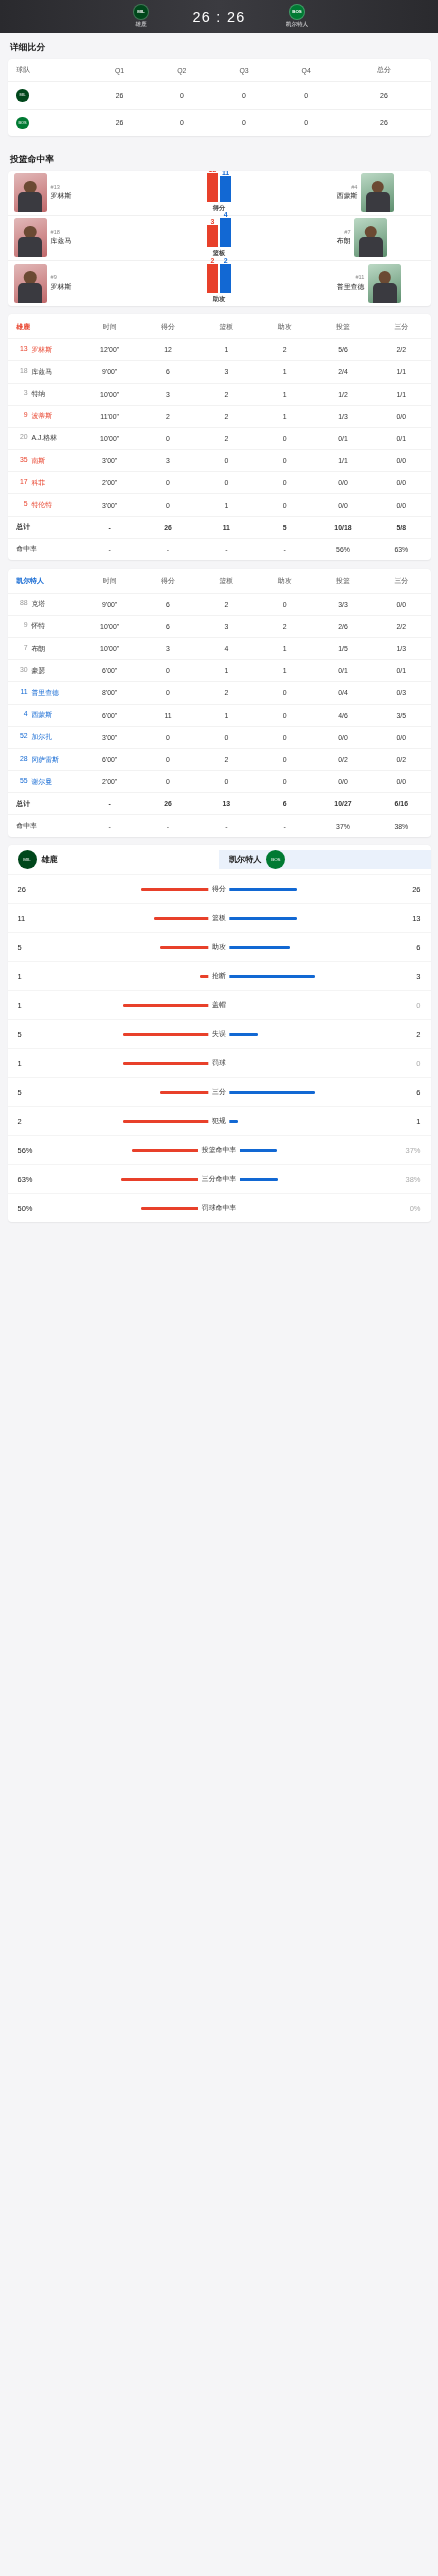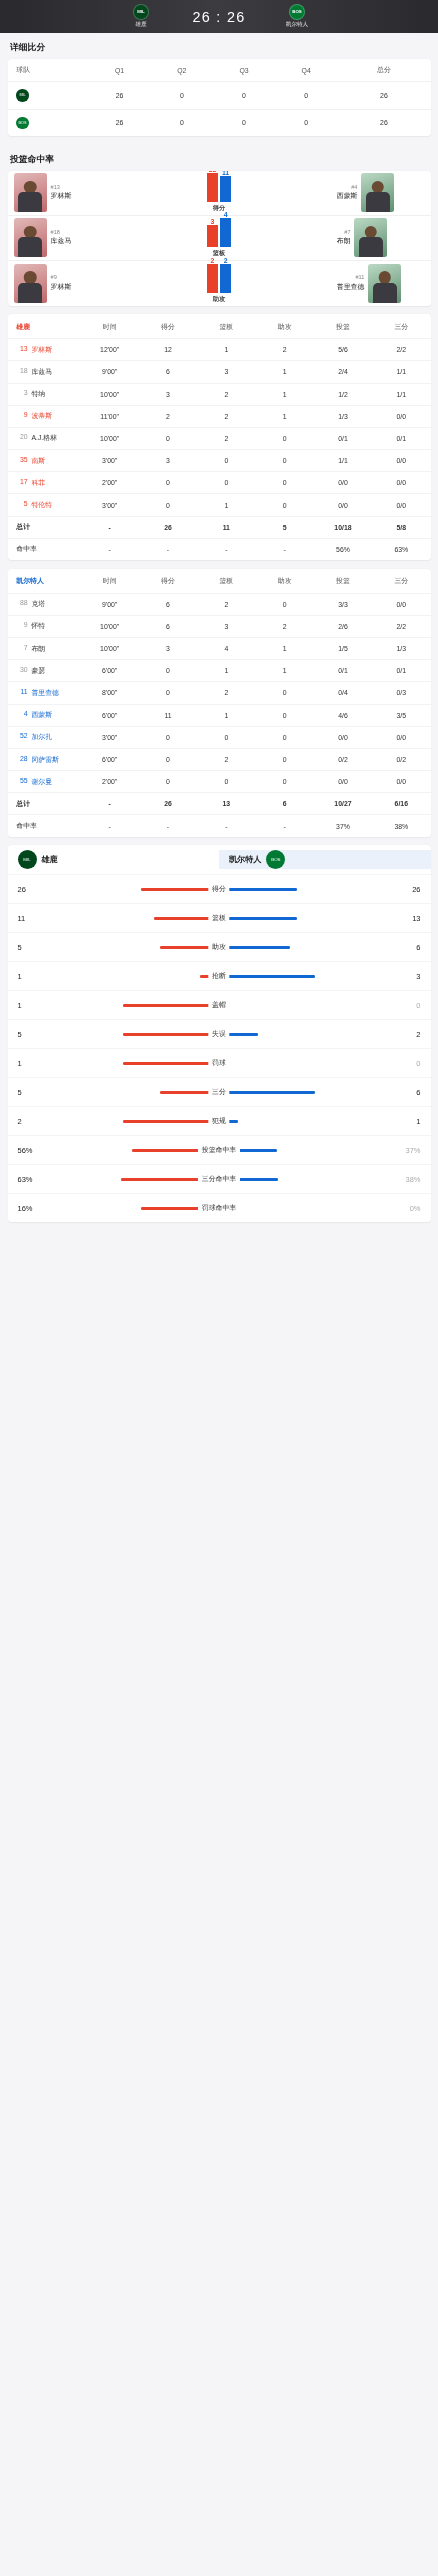--- a/index.html
+++ b/index.html
@@ -718,21 +718,21 @@
         <div class="tc-row">
           <div class="tc-val l">63%</div>
           <div class="tc-mid">
             <div class="tc-bar-left" style="width:98px"></div>
             <div class="tc-bar-right" style="width:59px"></div>
             <div class="tc-label">三分命中率</div>
           </div>
           <div class="tc-val r dim">38%</div>
         </div>
         <div class="tc-row">
-          <div class="tc-val l">16%</div>
+          <div class="tc-val l">50%</div>
           <div class="tc-mid">
             <div class="tc-bar-left" style="width:78px"></div>
             <div class="tc-label">罚球命中率</div>
           </div>
           <div class="tc-val r dim">0%</div>
         </div>
       </div>
   </div>
 
 </div>

